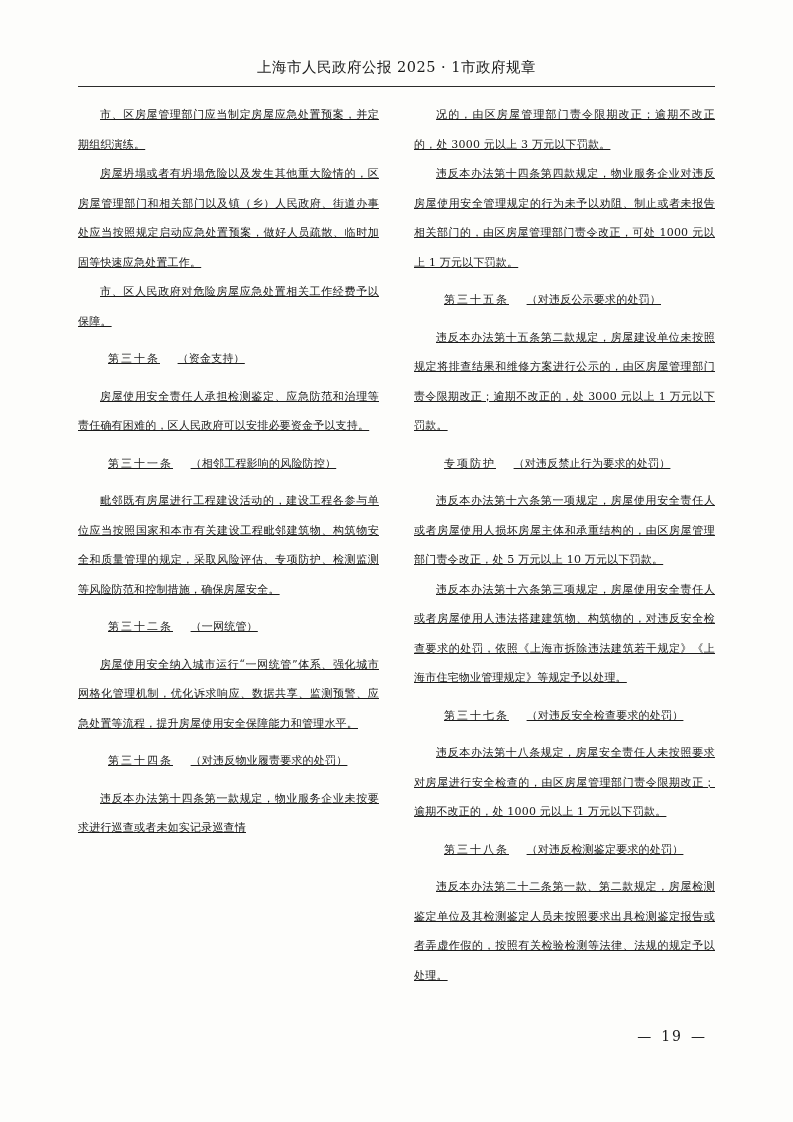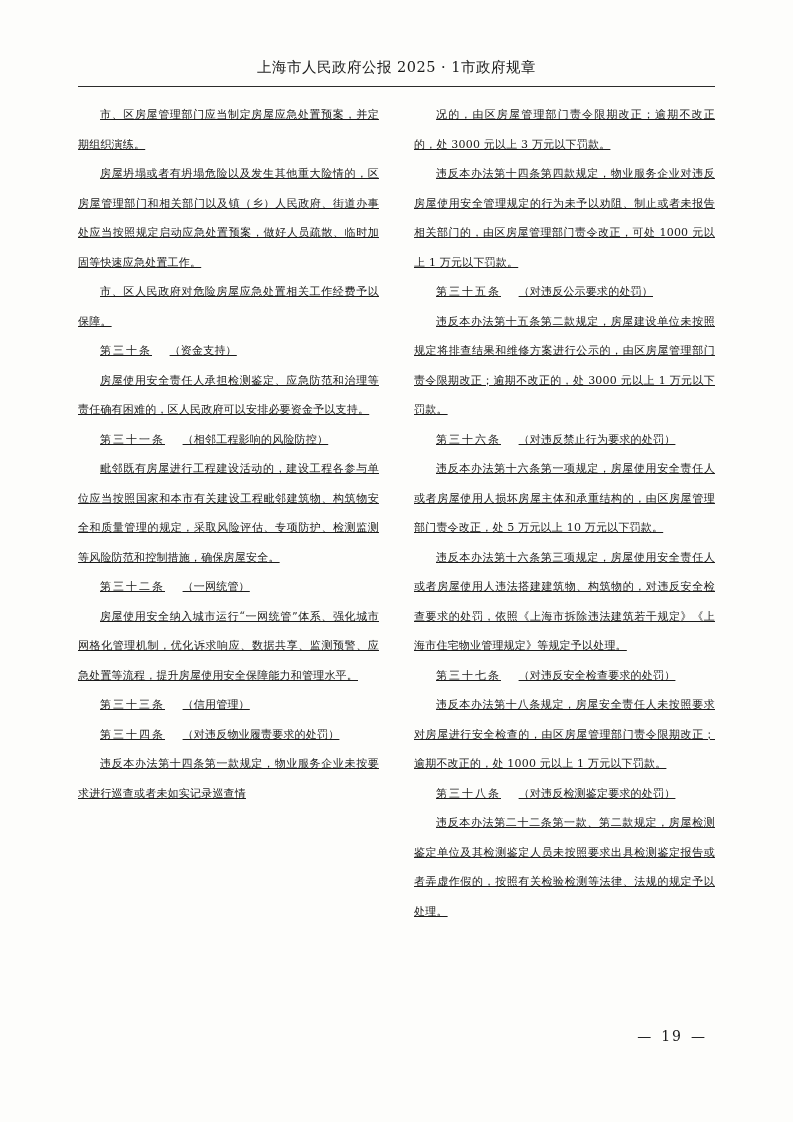--- a/index.html
+++ b/index.html
@@ -63,21 +63,21 @@
     text-align: justify;
     text-justify: inter-ideograph;
     text-decoration: underline;
   }
   p.para {
     margin: 0;
     text-indent: 2em;
     letter-spacing: 0.2px;
   }
   p.art {
-    margin: 0;
+    margin: 8px;
     text-indent: 2em;
     letter-spacing: 0.2px;
   }
   .art-num {
     letter-spacing: 2px;
   }
   .art-gap {
     display: inline-block;
     width: 1.6em;
   }
@@ -115,30 +115,29 @@
     <div class="col" id="col-0">
         <p class="para">市、区房屋管理部门应当制定房屋应急处置预案，并定期组织演练。</p>
         <p class="para">房屋坍塌或者有坍塌危险以及发生其他重大险情的，区房屋管理部门和相关部门以及镇（乡）人民政府、街道办事处应当按照规定启动应急处置预案，做好人员疏散、临时加固等快速应急处置工作。</p>
         <p class="para">市、区人民政府对危险房屋应急处置相关工作经费予以保障。</p>
         <p class="art"><span class="art-num">第三十条</span><span class="art-gap"></span><span>（资金支持）</span></p>
         <p class="para">房屋使用安全责任人承担检测鉴定、应急防范和治理等责任确有困难的，区人民政府可以安排必要资金予以支持。</p>
         <p class="art"><span class="art-num">第三十一条</span><span class="art-gap"></span><span>（相邻工程影响的风险防控）</span></p>
         <p class="para">毗邻既有房屋进行工程建设活动的，建设工程各参与单位应当按照国家和本市有关建设工程毗邻建筑物、构筑物安全和质量管理的规定，采取风险评估、专项防护、检测监测等风险防范和控制措施，确保房屋安全。</p>
         <p class="art"><span class="art-num">第三十二条</span><span class="art-gap"></span><span>（一网统管）</span></p>
         <p class="para">房屋使用安全纳入城市运行“一网统管”体系、强化城市网格化管理机制，优化诉求响应、数据共享、监测预警、应急处置等流程，提升房屋使用安全保障能力和管理水平。</p>
-        <p class="art"><span class="art-num">第三十三条</span><span class="art-gap"></span><span>（信用管理）</span></p>
         <p class="art"><span class="art-num">第三十四条</span><span class="art-gap"></span><span>（对违反物业履责要求的处罚）</span></p>
         <p class="para">违反本办法第十四条第一款规定，物业服务企业未按要求进行巡查或者未如实记录巡查情</p>
       </div>
     <div class="col" id="col-1">
         <p class="para">况的，由区房屋管理部门责令限期改正；逾期不改正的，处 3000 元以上 3 万元以下罚款。</p>
         <p class="para">违反本办法第十四条第四款规定，物业服务企业对违反房屋使用安全管理规定的行为未予以劝阻、制止或者未报告相关部门的，由区房屋管理部门责令改正，可处 1000 元以上 1 万元以下罚款。</p>
         <p class="art"><span class="art-num">第三十五条</span><span class="art-gap"></span><span>（对违反公示要求的处罚）</span></p>
         <p class="para">违反本办法第十五条第二款规定，房屋建设单位未按照规定将排查结果和维修方案进行公示的，由区房屋管理部门责令限期改正；逾期不改正的，处 3000 元以上 1 万元以下罚款。</p>
-        <p class="art"><span class="art-num">第三十六条</span><span class="art-gap"></span><span>（对违反禁止行为要求的处罚）</span></p>
+        <p class="art"><span class="art-num">专项防护</span><span class="art-gap"></span><span>（对违反禁止行为要求的处罚）</span></p>
         <p class="para">违反本办法第十六条第一项规定，房屋使用安全责任人或者房屋使用人损坏房屋主体和承重结构的，由区房屋管理部门责令改正，处 5 万元以上 10 万元以下罚款。</p>
         <p class="para">违反本办法第十六条第三项规定，房屋使用安全责任人或者房屋使用人违法搭建建筑物、构筑物的，对违反安全检查要求的处罚，依照《上海市拆除违法建筑若干规定》《上海市住宅物业管理规定》等规定予以处理。</p>
         <p class="art"><span class="art-num">第三十七条</span><span class="art-gap"></span><span>（对违反安全检查要求的处罚）</span></p>
         <p class="para">违反本办法第十八条规定，房屋安全责任人未按照要求对房屋进行安全检查的，由区房屋管理部门责令限期改正；逾期不改正的，处 1000 元以上 1 万元以下罚款。</p>
         <p class="art"><span class="art-num">第三十八条</span><span class="art-gap"></span><span>（对违反检测鉴定要求的处罚）</span></p>
         <p class="para">违反本办法第二十二条第一款、第二款规定，房屋检测鉴定单位及其检测鉴定人员未按照要求出具检测鉴定报告或者弄虚作假的，按照有关检验检测等法律、法规的规定予以处理。</p>
       </div>
   </div>
 
   <div class="footer">

